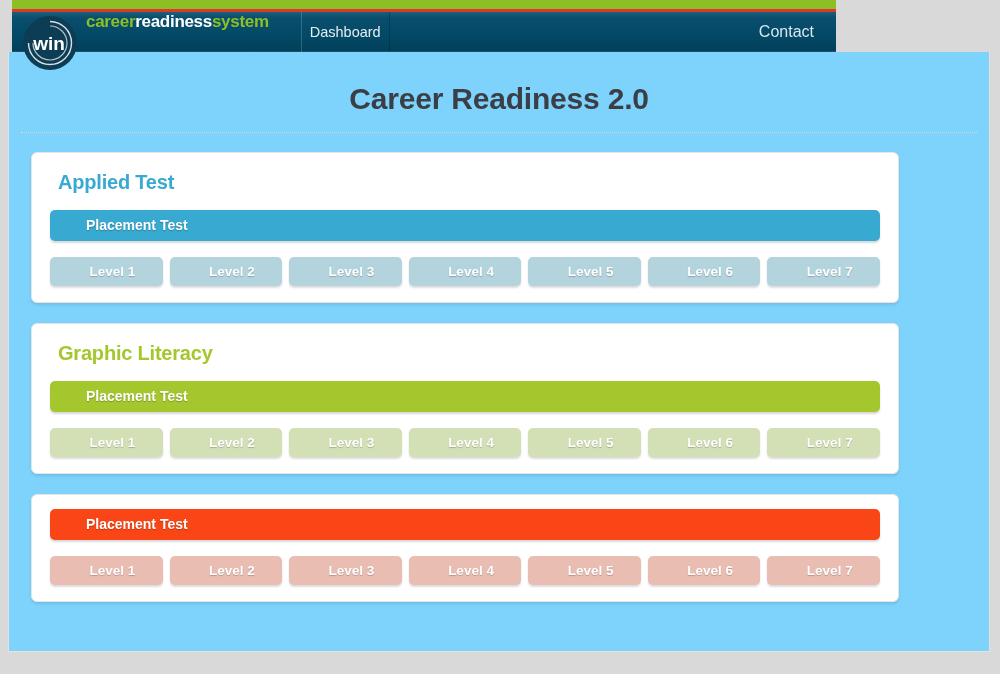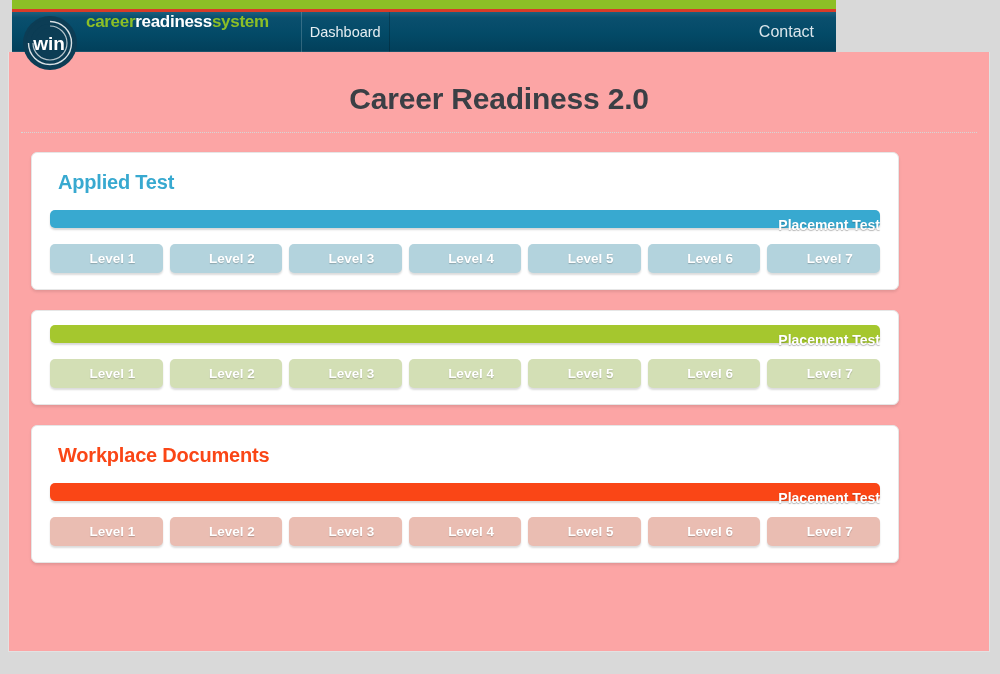--- a/index.html
+++ b/index.html
@@ -84,21 +84,21 @@
     cursor: pointer;
   }
 
   
   .page {
     position: absolute;
     left: 8px;
     top: 52px;
     width: 982px;
     height: 600px;
-    background: #fca5a5;
+    background: #7dd3fc;
     border: 1px solid #e2e2e2;
     border-top: none;
     box-sizing: border-box;
     overflow: hidden;
   }
 
   .page-title {
     text-align: center;
     color: #3b3f45;
     font-size: 30px;
@@ -128,32 +128,33 @@
   }
 
   .card-title {
     font-size: 20px;
     font-weight: bold;
     margin: 4px 0 16px 16px;
     letter-spacing: -0.2px;
   }
 
   .placement {
-    height: 18px;
+    height: 31px;
     line-height: 31px;
     margin: 0 8px 0 8px;
     border-radius: 5px;
-    text-align: right;
+    text-align: left;
     color: #ffffff;
     font-size: 14px;
     font-weight: bold;
     text-shadow: 0 1px 1px rgba(0,0,0,0.25);
     box-shadow: 0 2px 2px rgba(0,0,0,0.16);
     cursor: pointer;
     box-sizing: border-box;
+    padding-left: 36px;
   }
 
   .levels {
     display: flex;
     margin: 16px 8px 2px 8px;
     gap: 7px;
   }
   .level-btn {
     flex: 1;
     height: 29px;
@@ -218,33 +219,33 @@
           <div class="level-btn">Level 1</div>
           <div class="level-btn">Level 2</div>
           <div class="level-btn">Level 3</div>
           <div class="level-btn">Level 4</div>
           <div class="level-btn">Level 5</div>
           <div class="level-btn">Level 6</div>
           <div class="level-btn">Level 7</div>
         </div>
       </div>
       <div class="card" style="--accent: #a5c72e; --level: #d3dfb5;">
+        <div class="card-title">Graphic Literacy</div>
         <div class="placement">Placement Test</div>
         <div class="levels">
           <div class="level-btn">Level 1</div>
           <div class="level-btn">Level 2</div>
           <div class="level-btn">Level 3</div>
           <div class="level-btn">Level 4</div>
           <div class="level-btn">Level 5</div>
           <div class="level-btn">Level 6</div>
           <div class="level-btn">Level 7</div>
         </div>
       </div>
       <div class="card" style="--accent: #fa4616; --level: #eabdb2;">
-        <div class="card-title">Workplace Documents</div>
         <div class="placement">Placement Test</div>
         <div class="levels">
           <div class="level-btn">Level 1</div>
           <div class="level-btn">Level 2</div>
           <div class="level-btn">Level 3</div>
           <div class="level-btn">Level 4</div>
           <div class="level-btn">Level 5</div>
           <div class="level-btn">Level 6</div>
           <div class="level-btn">Level 7</div>
         </div>

